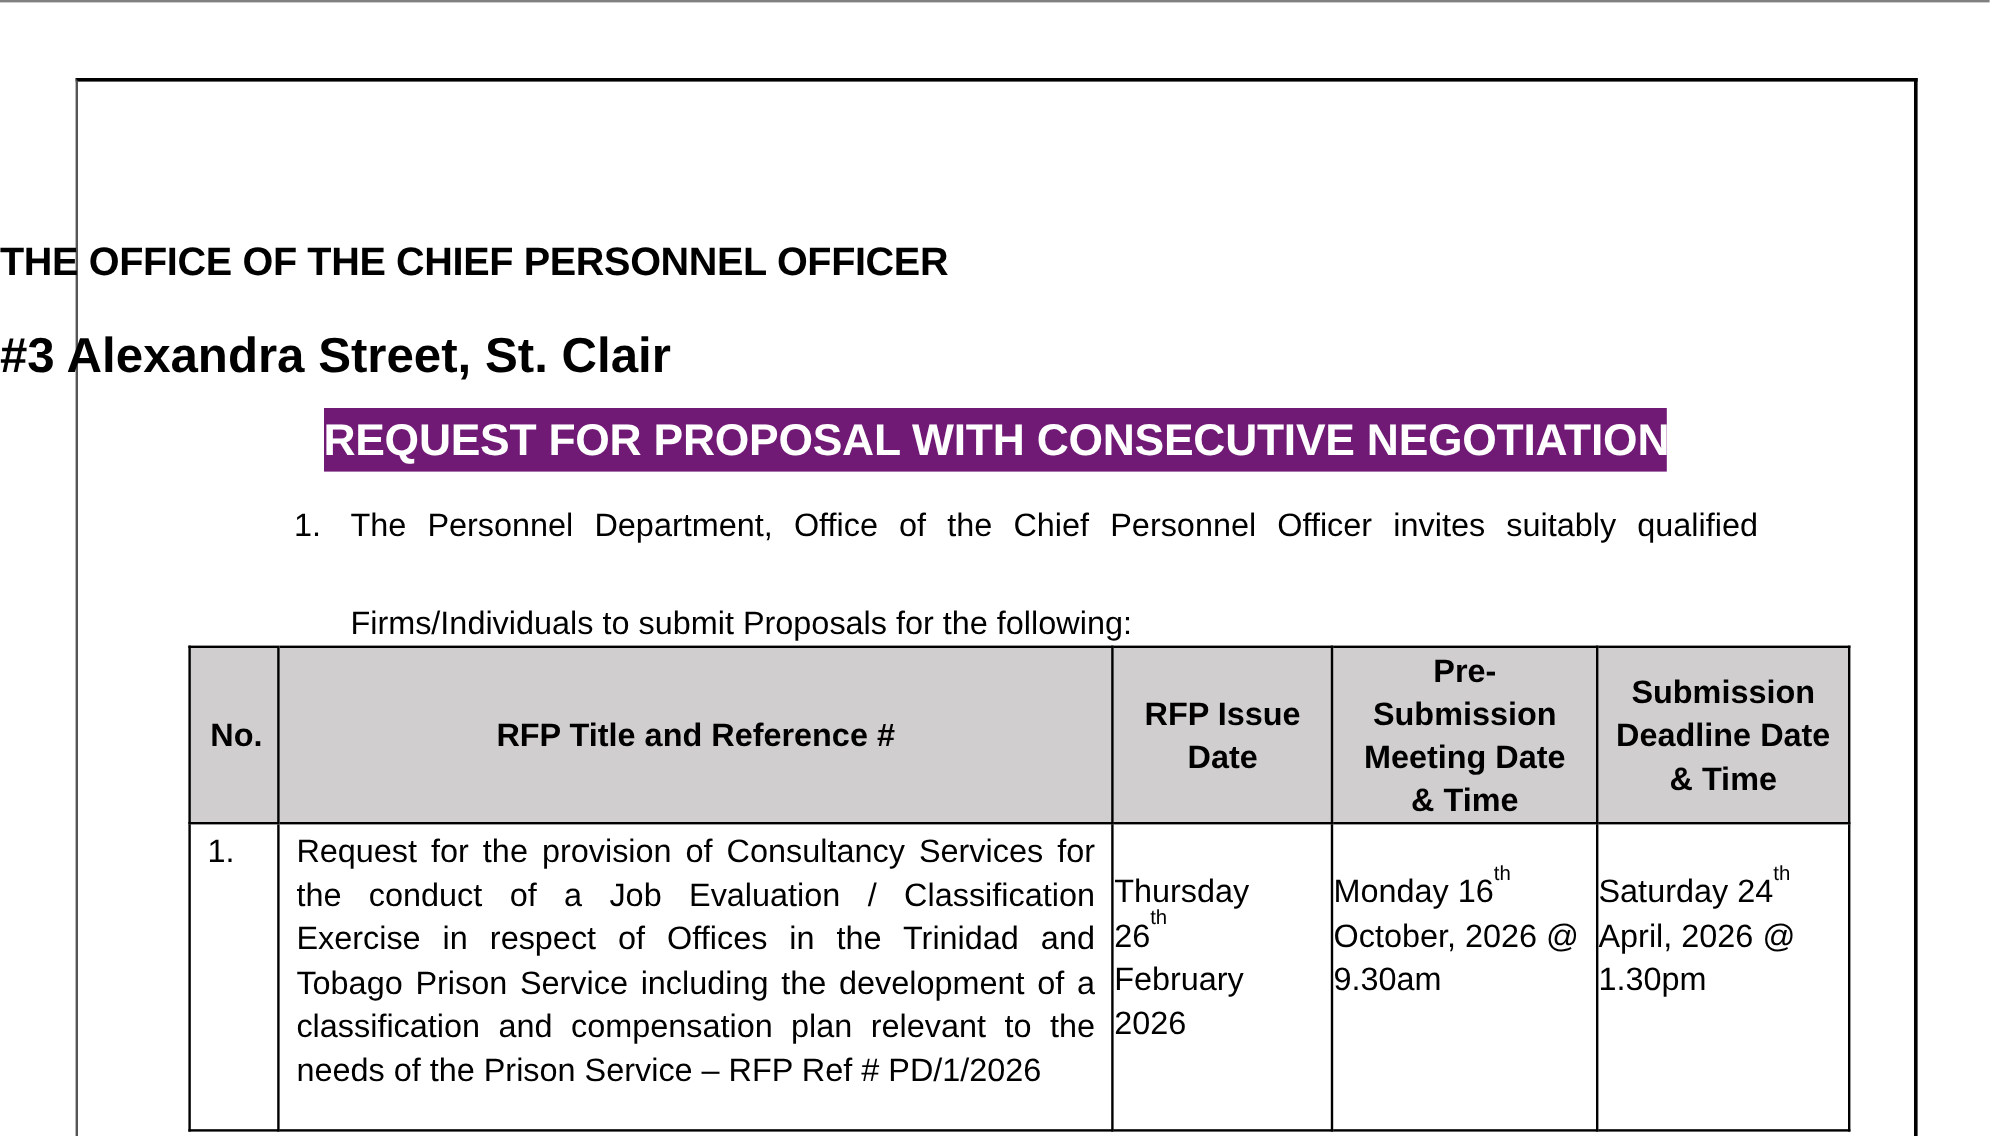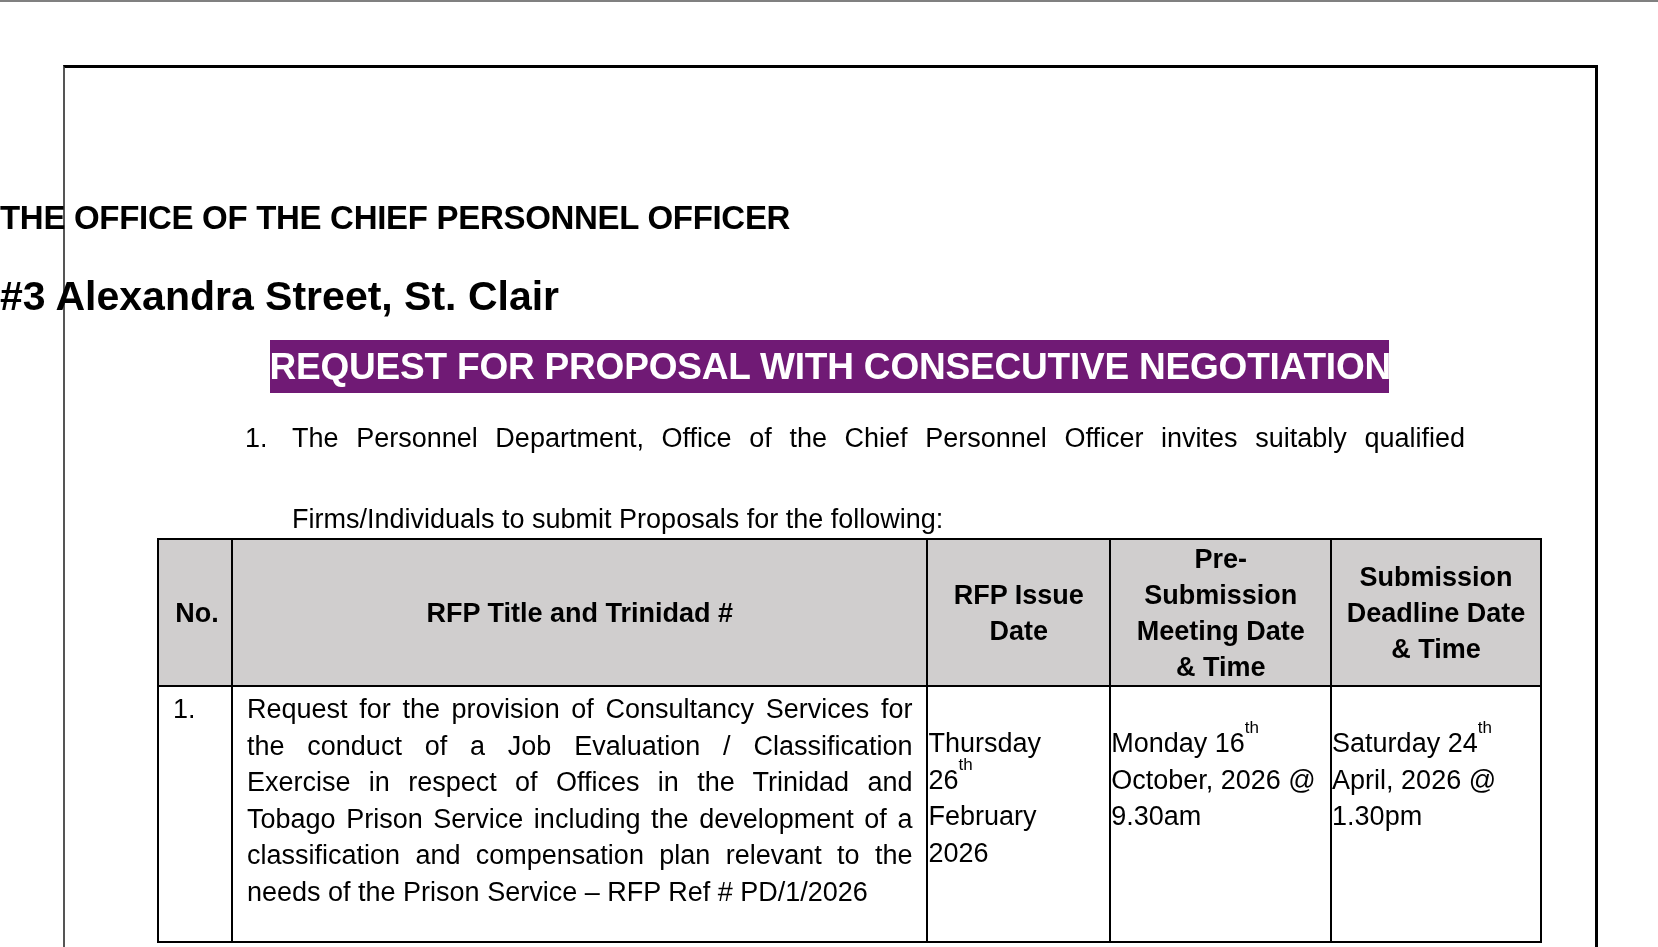--- a/index.html
+++ b/index.html
@@ -99,21 +99,21 @@
   <colgroup>
     <col class="col-no-w">
     <col class="col-title-w">
     <col class="col-issue-w">
     <col class="col-pre-w">
     <col class="col-deadline-w">
   </colgroup>
   <thead>
     <tr>
       <th class="col-no">No.</th>
-      <th>RFP Title and Trinidad #</th>
+      <th>RFP Title and Reference #</th>
       <th>
         <div>RFP Issue</div>
         <div>Date</div>
       </th>
       <th>
         <div>Pre-</div>
         <div>Submission</div>
         <div>Meeting Date</div>
         <div>&amp; Time</div>
       </th>

